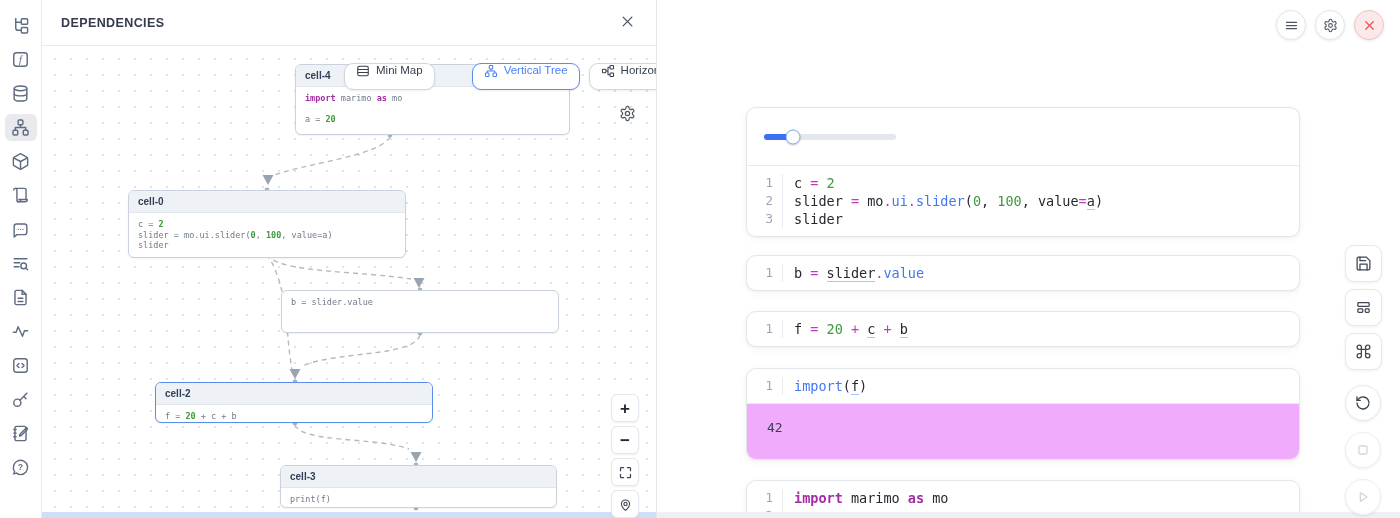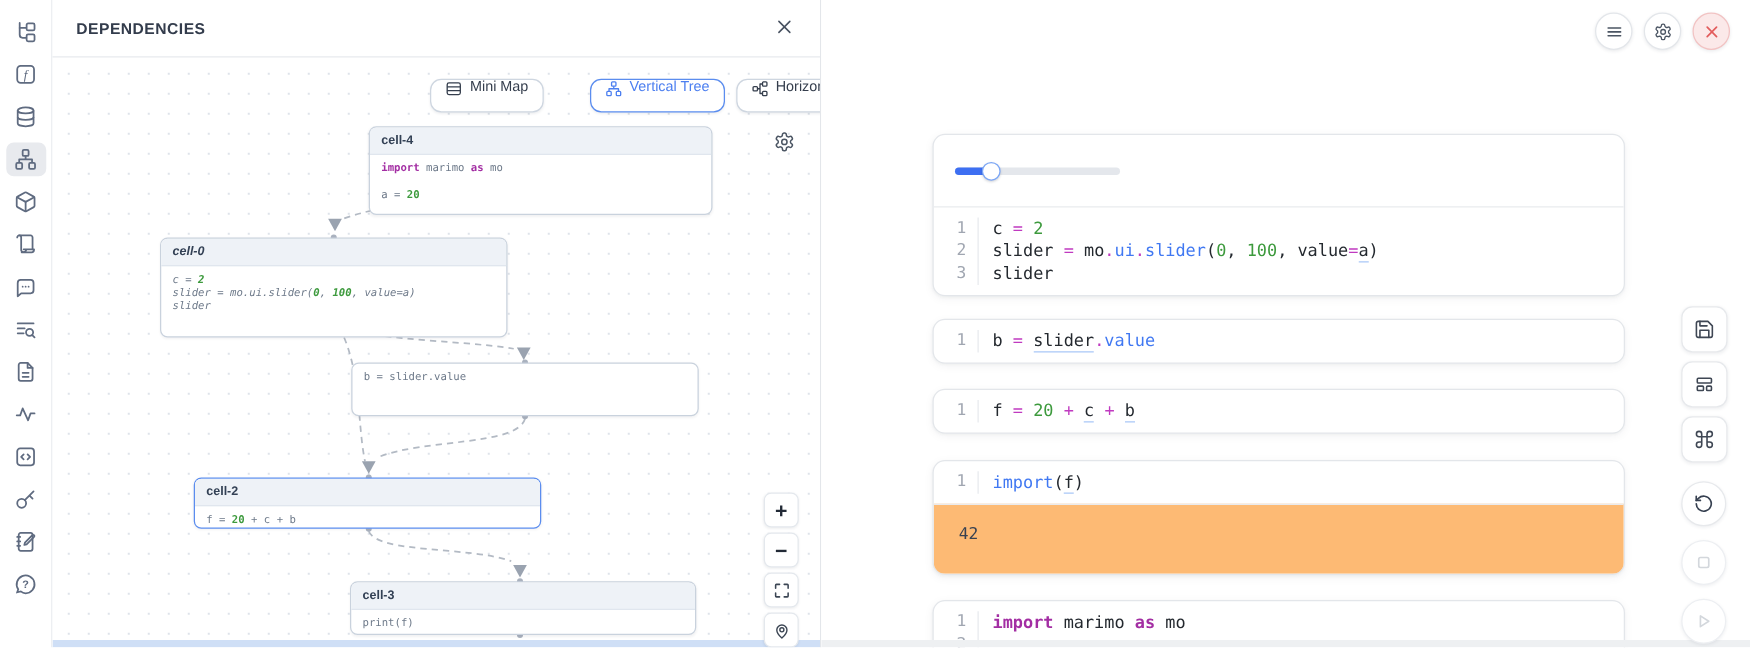--- a/index.html
+++ b/index.html
@@ -90,21 +90,21 @@
     color:#a0a6b1; }
   .code-lines { padding-left:11px; font-family:"DejaVu Sans Mono", monospace; font-size:13.5px;
     line-height:18px; white-space:pre; color:#24292f; }
   .code-line { min-height:18px; }
   .tok-p { color:#24292f; }
   .tok-op { color:#c03ac0; }
   .tok-num { color:#3d9a3d; }
   .tok-fn { color:#4078f2; }
   .tok-kw { color:#a32ea3; font-weight:bold; }
   .tok-und { color:#24292f; border-bottom:1.5px solid #a9c7f7; }
-  .card-output-bottom { border-top:1px solid #e9ebee; height:56px; background:#fdba74;
+  .card-output-bottom { border-top:1px solid #e9ebee; height:56px; background:#f0abfc;
     padding:16px 0 0 20px; font-family:"DejaVu Sans Mono", monospace; font-size:13px; color:#374151; }
 
   .side-actions { position:absolute; left:688px; top:245px; display:flex; flex-direction:column; z-index:6; }
   .sq-btn { width:37px; height:37px; background:#fff; border:1px solid #e7e9ec; border-radius:9px;
     box-shadow:0 1px 3px rgba(30,41,59,.08); display:flex; align-items:center; justify-content:center;
     cursor:pointer; color:#3f4754; margin-bottom:7px; }
   .sq-btn svg { width:17px; height:17px; }
   .rnd-btn { width:36px; height:36px; border-radius:50%; background:#fff; border:1px solid #e7e9ec;
     box-shadow:0 1px 3px rgba(30,41,59,.08); display:flex; align-items:center; justify-content:center;
     cursor:pointer; color:#374151; margin-bottom:11px; }
@@ -333,31 +333,31 @@
           <button class="zctl">
             <span style="display: flex; align-items: center; justify-content: center;">
               <svg viewBox="0 0 24 24" fill="none" stroke="currentColor" stroke-width="1.8" stroke-linejoin="round">
                 <path d="M12 21.5s-6.5-5.5-6.5-10.3a6.5 6.5 0 1 1 13 0C18.5 16 12 21.5 12 21.5z"></path>
                 <circle cx="12" cy="11" r="2.6"></circle>
               </svg>
             </span>
           </button>
         </div>
       <div class="dep-bottom-strip"></div>
-    <div class="gnode" style="left: 253px; top: 18px; width: 275px; height: 71px; margin-top: 37px;">
+    <div class="gnode" style="left: 253px; top: 18px; width: 275px; height: 71px;">
           <div class="gnode-header">
             <span class="gnode-title">cell-4</span>
           </div>
           <div class="gnode-body">
             <div class="gnode-line"><span class="ntok-kw">import</span><span class="ntok-p"> marimo </span><span class="ntok-kw">as</span><span class="ntok-p"> mo</span></div>
             <div class="gnode-line"></div>
             <div class="gnode-line"><span class="ntok-p">a = </span><span class="ntok-num">20</span></div>
           </div>
         </div>
-        <div class="gnode" style="left: 86px; top: 144px; width: 278px; height: 80px; font-style: italic;">
+        <div class="gnode" style="left: 86px; top: 144px; width: 278px; height: 68px;">
           <div class="gnode-header">
             <span class="gnode-title">cell-0</span>
           </div>
           <div class="gnode-body">
             <div class="gnode-line"><span class="ntok-p">c = </span><span class="ntok-num">2</span></div>
             <div class="gnode-line"><span class="ntok-p">slider = mo.ui.slider(</span><span class="ntok-num">0</span><span class="ntok-p">, </span><span class="ntok-num">100</span><span class="ntok-p">, value=a)</span></div>
             <div class="gnode-line"><span class="ntok-p">slider</span></div>
           </div>
         </div>
         <div class="gnode" style="left: 239px; top: 244px; width: 278px; height: 43px;">

